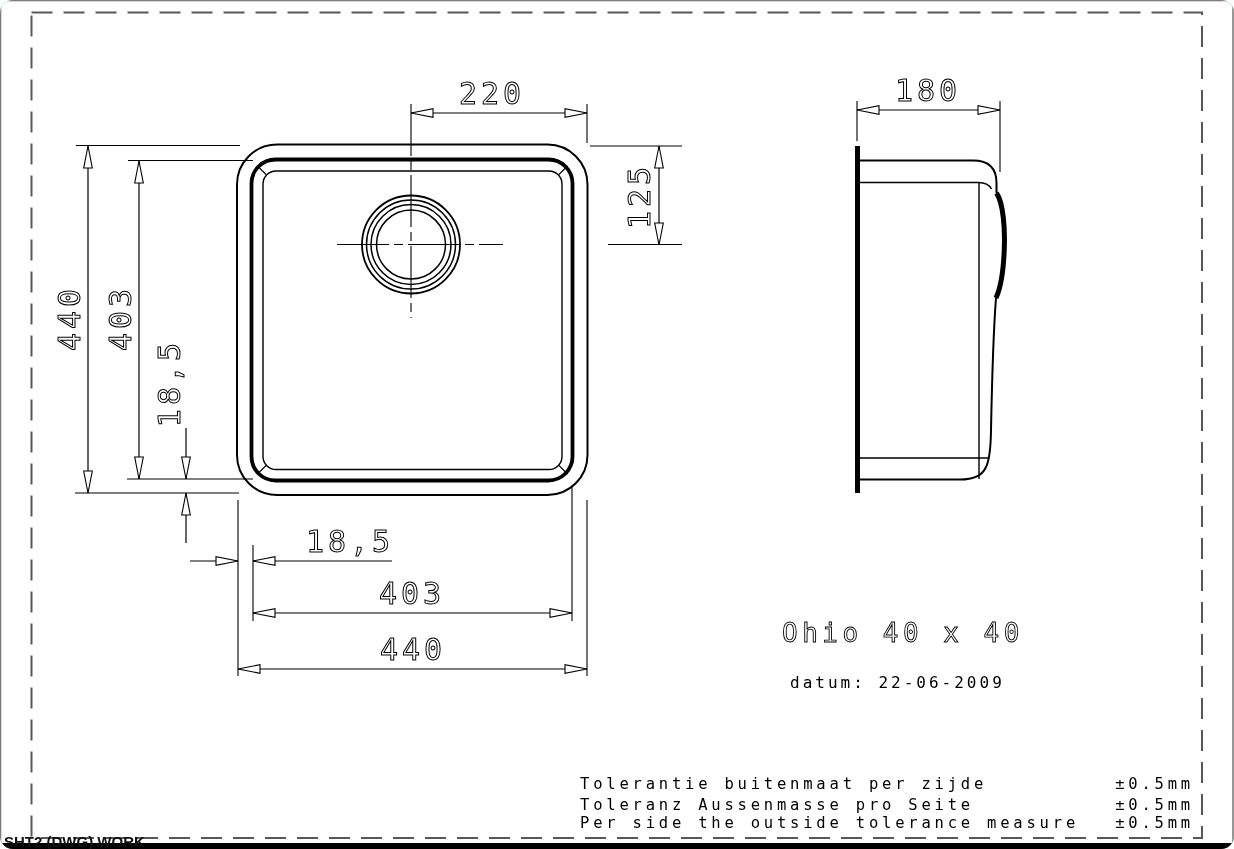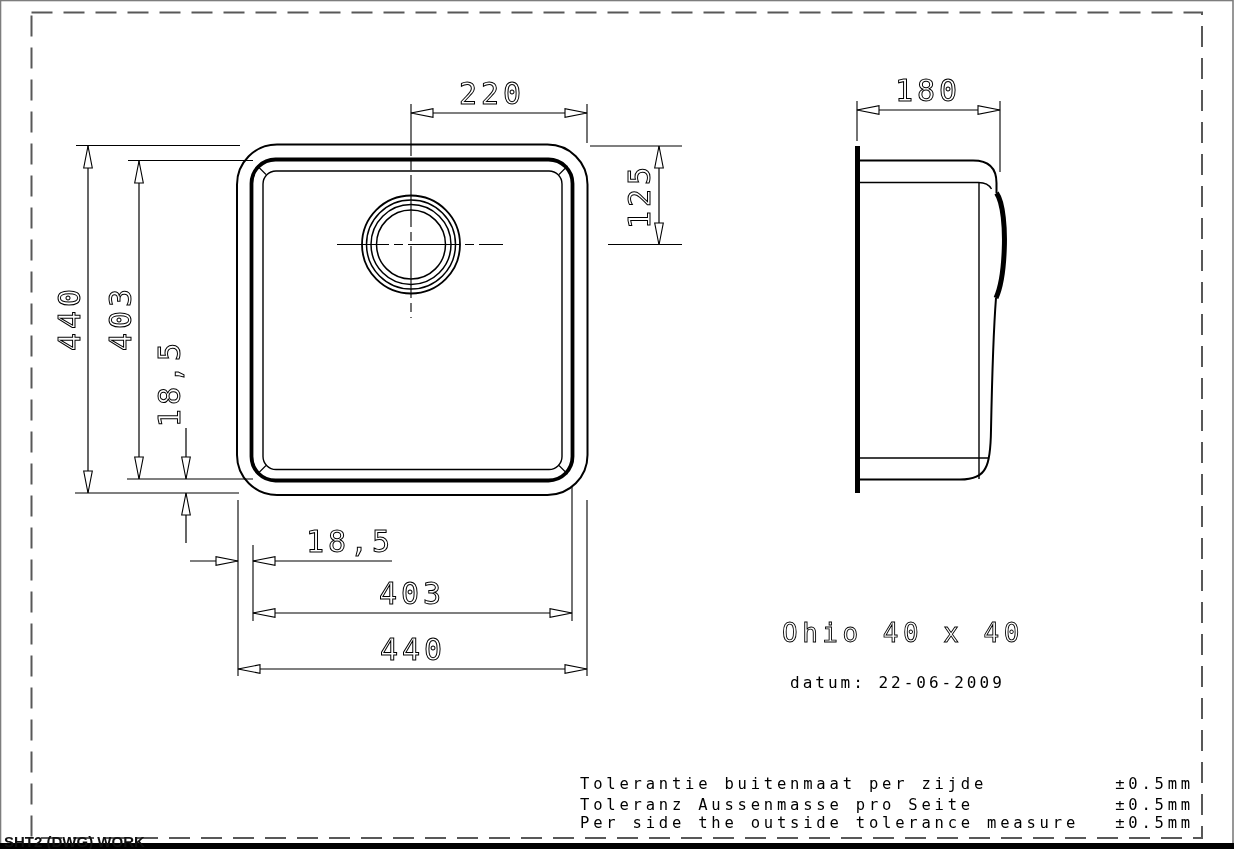--- a/index.html
+++ b/index.html
@@ -1,17 +1,17 @@
 <!DOCTYPE html>
 <html><head>
 <meta charset="utf-8">
 <style>
   html,body{margin:0;padding:0;background:#fff;}
   .stage{position:relative;width:1234px;height:849px;background:#22c55e;overflow:hidden;
-         font-family:"DejaVu Sans Mono",monospace;}
+         font-family:"DejaVu Sans Mono",monospace;border-radius:13px;}
   svg{display:block;}
   .thin  {fill:none;stroke:#000;stroke-width:1.4;}
   .med   {fill:none;stroke:#000;stroke-width:2;}
   .thick {fill:none;stroke:#000;stroke-width:3.8;}
   .xthick{fill:none;stroke:#000;stroke-width:5;}
   .dimline{fill:none;stroke:#000;stroke-width:1.2;}
   .extline{fill:none;stroke:#000;stroke-width:1.1;}
   .centerline{fill:none;stroke:#000;stroke-width:1.1;stroke-dasharray:52 5 9 5;}
   .arrow {fill:#fff;stroke:#000;stroke-width:1.1;stroke-linejoin:miter;}
   .dim-num{font-family:"DejaVu Sans Mono",monospace;font-size:30px;letter-spacing:4px;

